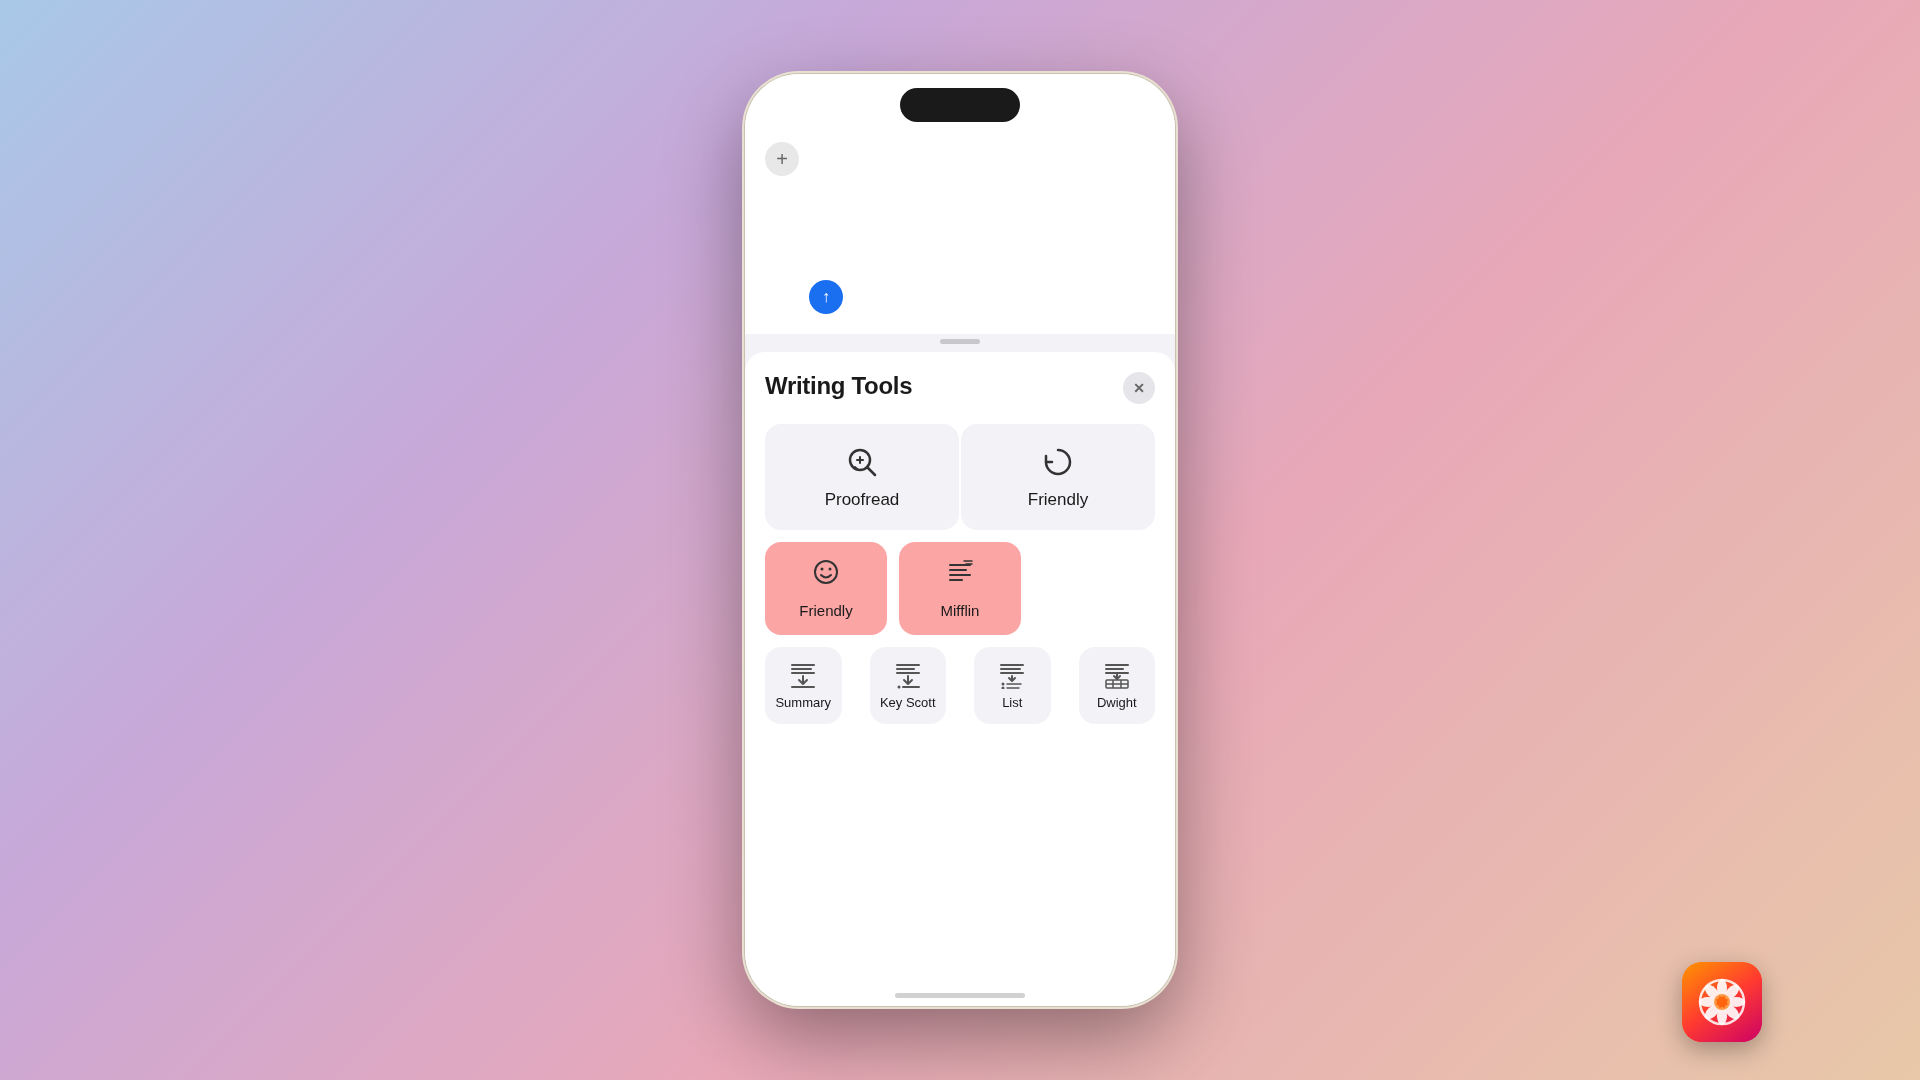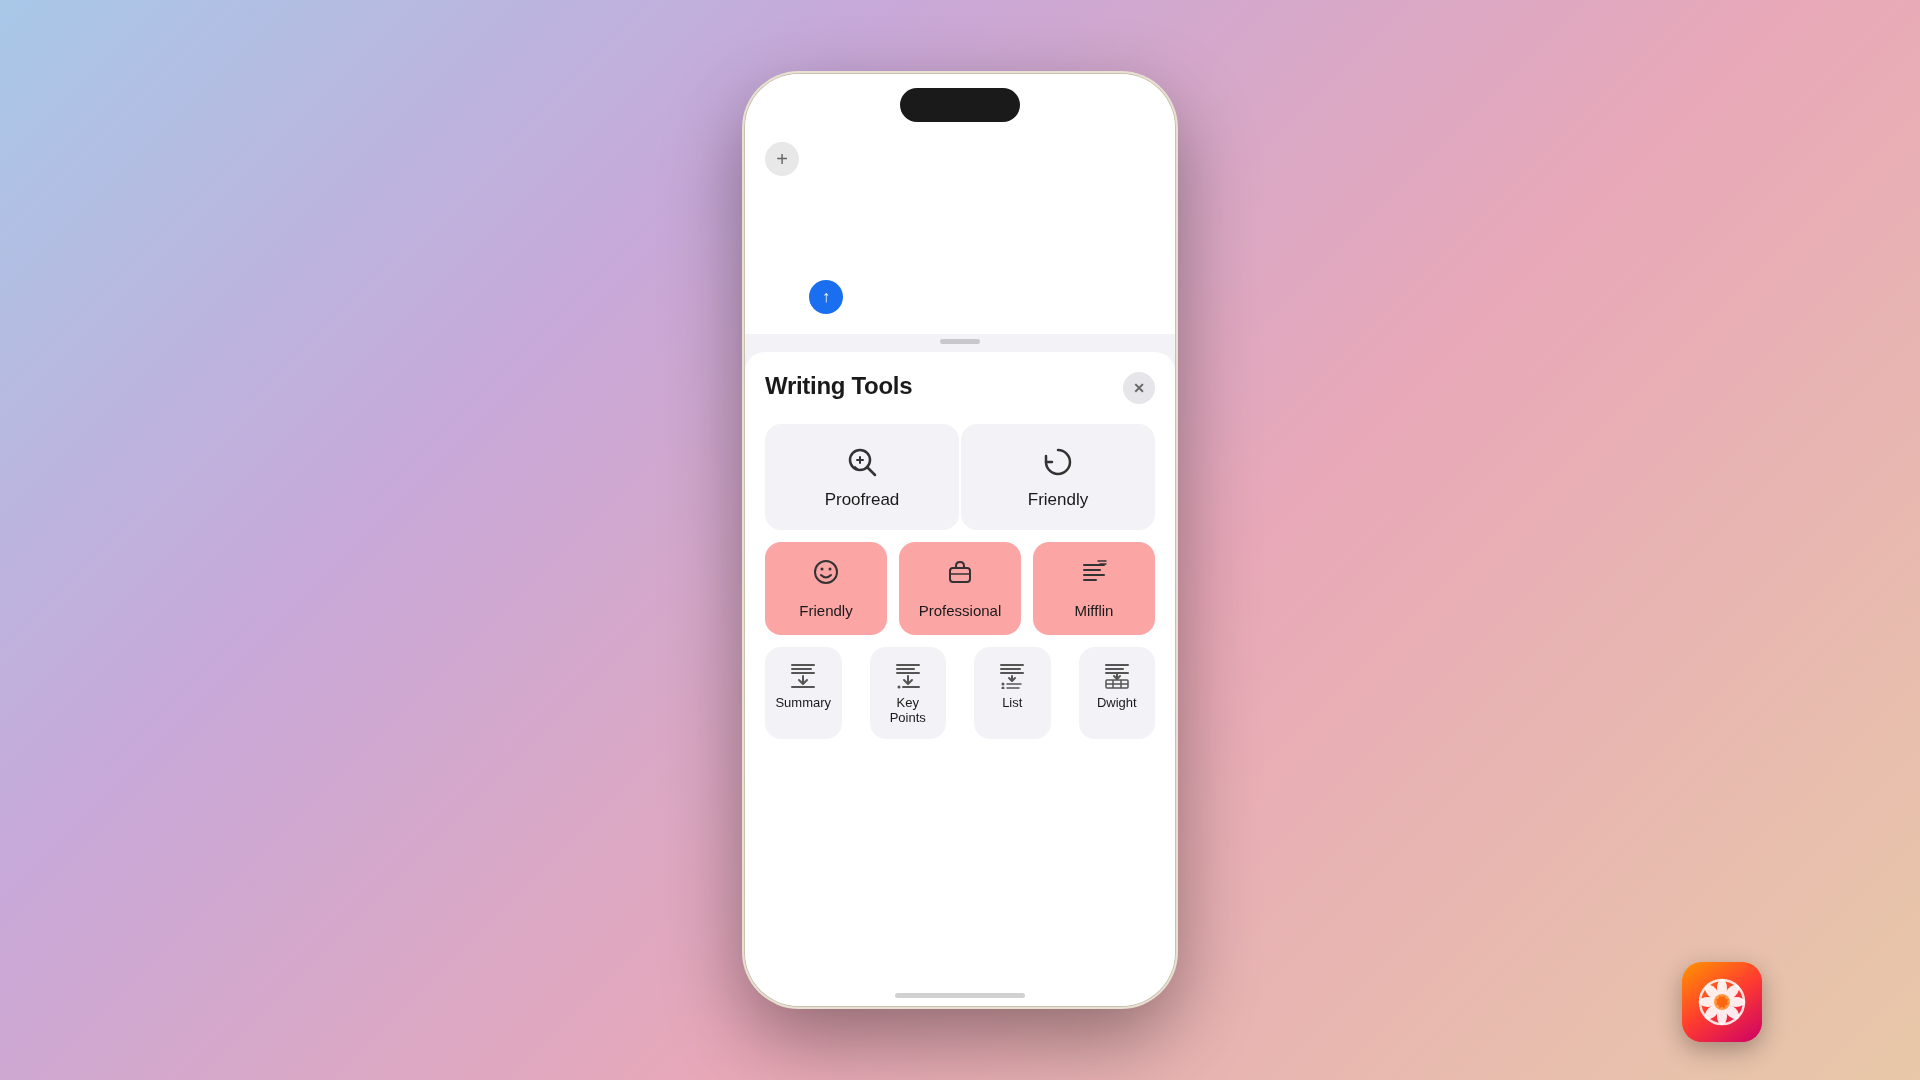--- a/index.html
+++ b/index.html
@@ -410,30 +410,20 @@
               <svg viewBox="0 0 28 28" fill="none" xmlns="http://www.w3.org/2000/svg">
                 <circle cx="14" cy="14" r="11" stroke="#333" stroke-width="2" fill="none"></circle>
                 <circle cx="10" cy="11" r="1.5" fill="#333"></circle>
                 <circle cx="18" cy="11" r="1.5" fill="#333"></circle>
                 <path d="M9 17 Q14 22 19 17" stroke="#333" stroke-width="2" stroke-linecap="round" fill="none"></path>
               </svg>
             </div>
             <span class="tool-label-medium">Friendly</span>
           </button>
 
-          <button class="tool-btn-medium">
-            <div class="tool-icon-sm">
-              <svg viewBox="0 0 28 28" fill="none" xmlns="http://www.w3.org/2000/svg">
-                <rect x="4" y="10" width="20" height="14" rx="3" stroke="#333" stroke-width="2" fill="none"></rect>
-                <path d="M10 10 V8 Q10 4 14 4 Q18 4 18 8 V10" stroke="#333" stroke-width="2" stroke-linecap="round" fill="none"></path>
-                <line x1="4" y1="16" x2="24" y2="16" stroke="#333" stroke-width="1.5"></line>
-              </svg>
-            </div>
-            <span class="tool-label-medium">Professional</span>
-          </button>
 
           <button class="tool-btn-medium">
             <div class="tool-icon-sm">
               <svg viewBox="0 0 28 28" fill="none" xmlns="http://www.w3.org/2000/svg">
                 <line x1="4" y1="7" x2="24" y2="7" stroke="#333" stroke-width="2" stroke-linecap="round"></line>
                 <line x1="4" y1="12" x2="20" y2="12" stroke="#333" stroke-width="2" stroke-linecap="round"></line>
                 <line x1="4" y1="17" x2="24" y2="17" stroke="#333" stroke-width="2" stroke-linecap="round"></line>
                 <line x1="4" y1="22" x2="16" y2="22" stroke="#333" stroke-width="2" stroke-linecap="round"></line>
 
                 <line x1="18" y1="3" x2="26" y2="3" stroke="#333" stroke-width="1.5" stroke-linecap="round"></line>
@@ -472,21 +462,21 @@
                 <line x1="3" y1="8" x2="20" y2="8" stroke="#555" stroke-width="2" stroke-linecap="round"></line>
                 <line x1="3" y1="12" x2="25" y2="12" stroke="#555" stroke-width="2" stroke-linecap="round"></line>
 
                 <line x1="14" y1="15" x2="14" y2="22" stroke="#555" stroke-width="2" stroke-linecap="round"></line>
                 <polyline points="10,19 14,23 18,19" stroke="#555" stroke-width="2" stroke-linecap="round" stroke-linejoin="round" fill="none"></polyline>
 
                 <circle cx="5" cy="26" r="1.5" fill="#555"></circle>
                 <line x1="9" y1="26" x2="25" y2="26" stroke="#555" stroke-width="2" stroke-linecap="round"></line>
               </svg>
             </div>
-            <span class="tool-label-small">Key Points</span>
+            <span class="tool-label-small">Key Scott</span>
           </button>
 
           <button class="tool-btn-small">
             <div class="tool-icon-sm">
               <svg viewBox="0 0 28 28" fill="none" xmlns="http://www.w3.org/2000/svg">
 
                 <line x1="3" y1="4" x2="25" y2="4" stroke="#555" stroke-width="2" stroke-linecap="round"></line>
                 <line x1="3" y1="8" x2="22" y2="8" stroke="#555" stroke-width="2" stroke-linecap="round"></line>
                 <line x1="3" y1="12" x2="25" y2="12" stroke="#555" stroke-width="2" stroke-linecap="round"></line>
 

